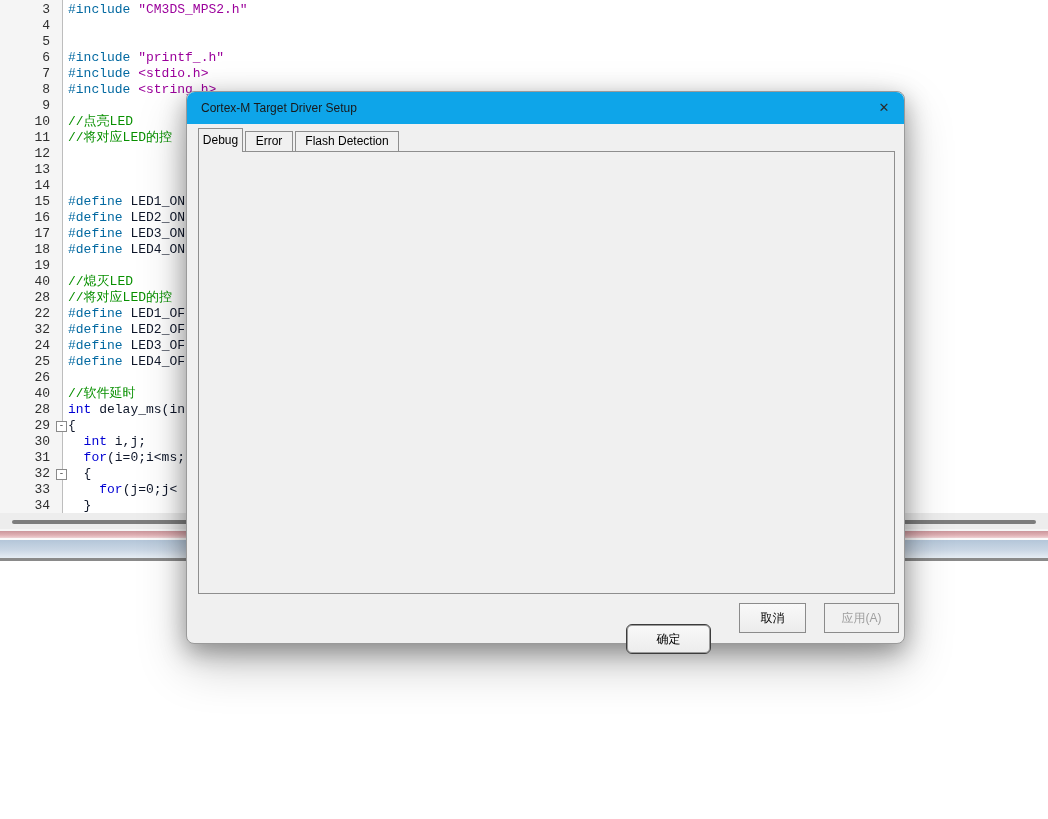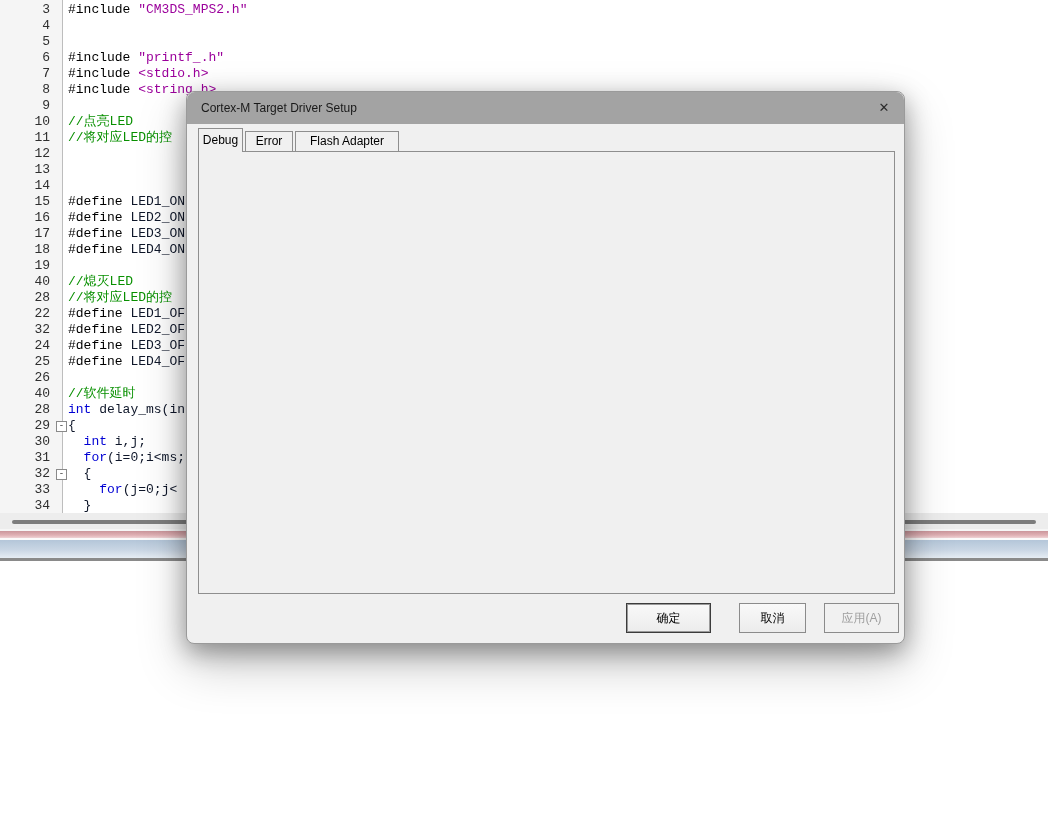--- a/index.html
+++ b/index.html
@@ -9,38 +9,38 @@
   
   #editor{position:absolute;left:0;top:0;width:1048px;height:513px;background:#ffffff;overflow:hidden;z-index:1;}
   #gutter-bg{position:absolute;left:0;top:0;width:62px;height:513px;background:#f5f5f5;}
   #gutter-sep{position:absolute;left:62px;top:0;width:1px;height:513px;background:#bdbdbd;}
   .ed-line{position:absolute;left:0;height:16px;width:100%;white-space:pre;
            font-family:"Liberation Mono","DejaVu Sans Mono",monospace;font-size:13px;line-height:16px;}
   .ed-ln{position:absolute;left:0;top:0;width:50px;text-align:right;color:#2f2f2f;}
   .ed-code{position:absolute;left:68px;top:0;}
   .ed-fold{position:absolute;left:56px;top:3px;width:11px;height:11px;background:#ffffff;
            border:1px solid #8a8a8a;box-sizing:border-box;font-size:9px;line-height:8px;text-align:center;color:#333;}
-  .tok-pp{color:#000000}.tok-str{color:#9b009b}.tok-com{color:#089000}.tok-kw{color:#0000d4}.tok-plain{color:#0f172a}
+  .tok-pp{color:#0369a1}.tok-str{color:#9b009b}.tok-com{color:#089000}.tok-kw{color:#0000d4}.tok-plain{color:#0f172a}
 
   
   #hscroll{position:absolute;left:0;top:513px;width:1048px;height:16px;background:#ededed;z-index:1;}
   #hthumb{position:absolute;left:12px;top:7px;width:1024px;height:4px;background:#7d7d7d;border-radius:2px;}
   #gap1{position:absolute;left:0;top:529px;width:1048px;height:2px;background:#f6f6f6;z-index:1;}
   #band-pink{position:absolute;left:0;top:531px;width:1048px;height:7px;
              background:linear-gradient(180deg,#cb969b 0%,#e0b1b5 60%,#efd3d5 100%);z-index:1;}
   #band-white{position:absolute;left:0;top:538px;width:1048px;height:2px;background:#fbfbfb;z-index:1;}
   #band-blue{position:absolute;left:0;top:540px;width:1048px;height:18px;
              background:linear-gradient(180deg,#b4c6d9 0%,#c9d6e4 55%,#e6edf4 100%);z-index:1;}
   #band-gray{position:absolute;left:0;top:558px;width:1048px;height:3px;background:#8a8a8a;z-index:1;}
 
   
   #dialog{position:absolute;left:186px;top:91px;width:719px;height:553px;background:#f0f0f0;
           border:1px solid #9a9a9a;border-radius:8px;box-sizing:border-box;z-index:10;
           box-shadow:0 8px 24px rgba(0,0,0,.35),0 20px 50px rgba(0,0,0,.22);}
-  #titlebar{position:absolute;left:0;top:0;width:100%;height:32px;background:#a3a3a3;
+  #titlebar{position:absolute;left:0;top:0;width:100%;height:32px;background:#0ea5e9;
             border-radius:8px 8px 0 0;}
   #dlg-title{position:absolute;left:14px;top:9px;font-size:12px;color:#191919;white-space:nowrap;}
   #dlg-close{position:absolute;right:8px;top:4px;width:24px;height:24px;text-align:center;
              line-height:24px;font-size:13px;color:#2b2b2b;cursor:default;}
 
   .tab{position:absolute;box-sizing:border-box;background:#f0f0f0;border:1px solid #8e8e8e;
        border-bottom:none;text-align:center;font-size:12px;color:#000;}
   .tab.active{top:36px;height:24px;z-index:3;line-height:23px;}
   .tab.inactive{top:39px;height:21px;z-index:1;line-height:19px;}
   #tabpage{position:absolute;left:11px;top:59px;width:697px;height:443px;
@@ -138,21 +138,21 @@
 
 <div id="dialog">
 
   <div id="titlebar">
     <span id="dlg-title">Cortex-M Target Driver Setup</span>
     <span id="dlg-close">✕</span>
   </div>
 
   <div class="tab active" style="left:11px;width:45px;">Debug</div>
   <div class="tab inactive" style="left:58px;width:48px;">Error</div>
-  <div class="tab inactive" style="left:108px;width:104px;">Flash Adapter</div>
+  <div class="tab inactive" style="left:108px;width:104px;">Flash Detection</div>
 
   <div id="tabpage"></div>
 
   <div class="gbox" style="left:19px;top:71px;width:219px;height:229px;">
     <span class="gleg">Debug Adapter</span>
   </div>
   <span class="lbl" style="left:41px;top:102px;">Unit:</span>
   <div class="dd" style="left:72px;top:97px;width:150px;height:23px;">
     <span class="dval"><span class="sel">ST-LINK/V2</span></span>
     <span class="darr">▼</span>
@@ -242,16 +242,16 @@
   <span class="lbl mn" style="left:417px;top:378px;">Cache <u>M</u>emory</span>
 
   <div class="gbox" style="left:524px;top:331px;width:161px;height:76px;overflow:hidden;">
     <span class="gleg">Download Options</span>
     <span class="cb" style="left:10px;top:26px;" data-checked="false"></span>
     <span class="lbl mn" style="left:28px;top:27px;"><u>V</u>erify Code Download</span>
     <span class="cb" style="left:10px;top:46px;" data-checked="false"></span>
     <span class="lbl mn" style="left:28px;top:47px;">Download to <u>F</u>lash</span>
   </div>
 
-  <div class="btn default" style="left:439px;top:511px;width:85px;height:30px;line-height:28px;">确定</div>
+  <div class="btn default" style="left:439px;top:532px;width:85px;height:30px;line-height:28px;border-radius:6px;">确定</div>
   <div class="btn" style="left:552px;top:511px;width:67px;height:30px;line-height:28px;">取消</div>
   <div class="btn disabled" style="left:637px;top:511px;width:75px;height:30px;line-height:28px;text-align:center;">应用(A)</div>
 </div>
 
 </body></html>

